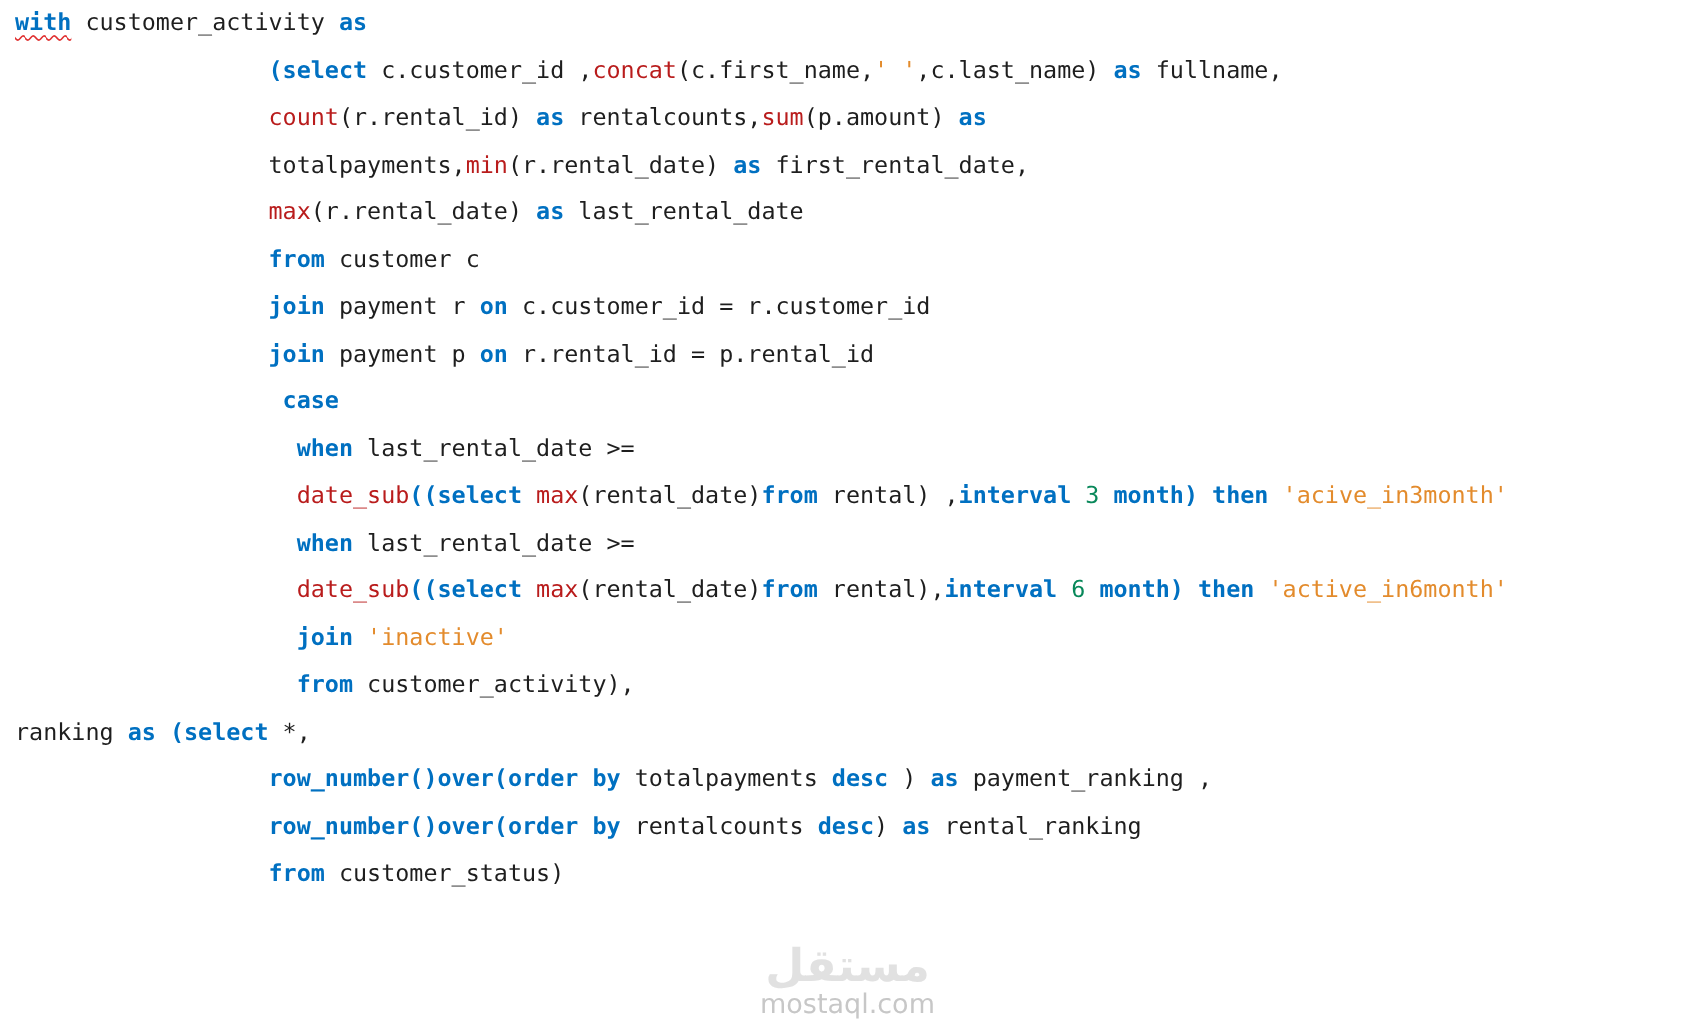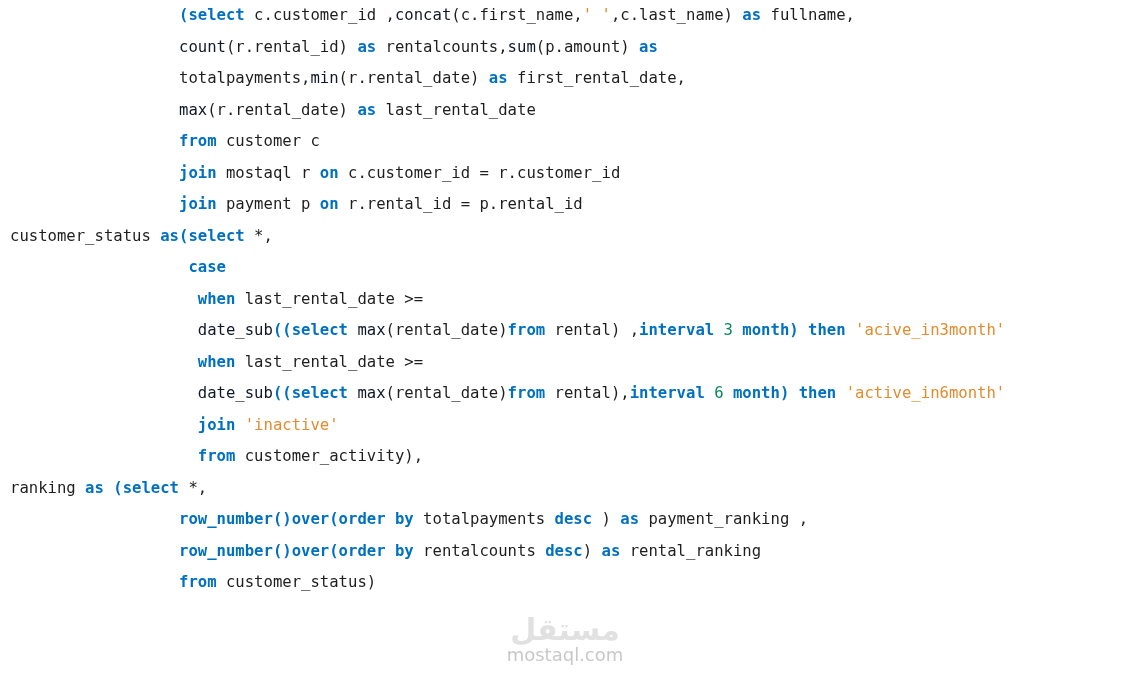--- a/index.html
+++ b/index.html
@@ -21,21 +21,21 @@
       font-family: "DejaVu Sans Mono", "Liberation Mono", monospace;
       font-size: 15.6px;
       color: #1e1e1e;
     }
     .line {
       height: 31.5px;
       line-height: 31.5px;
       white-space: pre;
     }
     .kw { color: #0070c1; font-weight: bold; }
-    .fn { color: #0f172a; }
+    .fn { color: #b91c1c; }
     .str { color: #e38b2c; }
     .num { color: #09885a; }
     .id { color: #1e1e1e; }
     .squiggle {
       text-decoration: underline wavy #e03030;
       text-decoration-thickness: 1px;
       text-underline-offset: 3px;
     }
     .watermark {
       position: absolute;
@@ -46,39 +46,40 @@
       color: #b8b8b8;
       opacity: 0.55;
       font-family: "DejaVu Sans", sans-serif;
       pointer-events: none;
     }
     .watermark .ar {
       font-size: 30px;
       font-weight: bold;
       line-height: 30px;
       color: #c9c9c9;
+      margin-top: 15px;
     }
     .watermark .lat {
       font-size: 18px;
       line-height: 20px;
       color: #9a9a9a;
     }
   </style>
 </head>
 <body>
 
 <div class="editor" id="editor">
+    <div class="line"><span class="kw squiggle">with</span><span class="id"> customer_activity </span><span class="kw">as</span></div>
     <div class="line"><span class="id">                  </span><span class="kw">(select</span><span class="id"> c.customer_id ,</span><span class="fn">concat</span><span class="id">(c.first_name,</span><span class="str">' '</span><span class="id">,c.last_name) </span><span class="kw">as</span><span class="id"> fullname,</span></div>
     <div class="line"><span class="id">                  </span><span class="fn">count</span><span class="id">(r.rental_id) </span><span class="kw">as</span><span class="id"> rentalcounts,</span><span class="fn">sum</span><span class="id">(p.amount) </span><span class="kw">as</span></div>
     <div class="line"><span class="id">                  totalpayments,</span><span class="fn">min</span><span class="id">(r.rental_date) </span><span class="kw">as</span><span class="id"> first_rental_date,</span></div>
     <div class="line"><span class="id">                  </span><span class="fn">max</span><span class="id">(r.rental_date) </span><span class="kw">as</span><span class="id"> last_rental_date</span></div>
     <div class="line"><span class="id">                  </span><span class="kw">from</span><span class="id"> customer c</span></div>
-    <div class="line"><span class="id">                  </span><span class="kw">join</span><span class="id"> mostaql r </span><span class="kw">on</span><span class="id"> c.customer_id = r.customer_id</span></div>
+    <div class="line"><span class="id">                  </span><span class="kw">join</span><span class="id"> payment r </span><span class="kw">on</span><span class="id"> c.customer_id = r.customer_id</span></div>
     <div class="line"><span class="id">                  </span><span class="kw">join</span><span class="id"> payment p </span><span class="kw">on</span><span class="id"> r.rental_id = p.rental_id</span></div>
-    <div class="line"><span class="id">customer_status </span><span class="kw">as(select</span><span class="id"> *,</span></div>
     <div class="line"><span class="id">                   </span><span class="kw">case</span></div>
     <div class="line"><span class="id">                    </span><span class="kw">when</span><span class="id"> last_rental_date &gt;=</span></div>
     <div class="line"><span class="id">                    </span><span class="fn">date_sub</span><span class="kw">((select</span><span class="id"> </span><span class="fn">max</span><span class="id">(rental_date)</span><span class="kw">from</span><span class="id"> rental) ,</span><span class="kw">interval</span><span class="id"> </span><span class="num">3</span><span class="id"> </span><span class="kw">month)</span><span class="id"> </span><span class="kw">then</span><span class="id"> </span><span class="str">'acive_in3month'</span></div>
     <div class="line"><span class="id">                    </span><span class="kw">when</span><span class="id"> last_rental_date &gt;=</span></div>
     <div class="line"><span class="id">                    </span><span class="fn">date_sub</span><span class="kw">((select</span><span class="id"> </span><span class="fn">max</span><span class="id">(rental_date)</span><span class="kw">from</span><span class="id"> rental),</span><span class="kw">interval</span><span class="id"> </span><span class="num">6</span><span class="id"> </span><span class="kw">month)</span><span class="id"> </span><span class="kw">then</span><span class="id"> </span><span class="str">'active_in6month'</span></div>
     <div class="line"><span class="id">                    </span><span class="kw">join</span><span class="id"> </span><span class="str">'inactive'</span></div>
     <div class="line"><span class="id">                    </span><span class="kw">from</span><span class="id"> customer_activity),</span></div>
     <div class="line"><span class="id">ranking </span><span class="kw">as</span><span class="id"> </span><span class="kw">(select</span><span class="id"> *,</span></div>
     <div class="line"><span class="id">                  </span><span class="kw">row_number()over(order by</span><span class="id"> totalpayments </span><span class="kw">desc</span><span class="id"> ) </span><span class="kw">as</span><span class="id"> payment_ranking ,</span></div>
     <div class="line"><span class="id">                  </span><span class="kw">row_number()over(order by</span><span class="id"> rentalcounts </span><span class="kw">desc</span><span class="id">) </span><span class="kw">as</span><span class="id"> rental_ranking</span></div>

